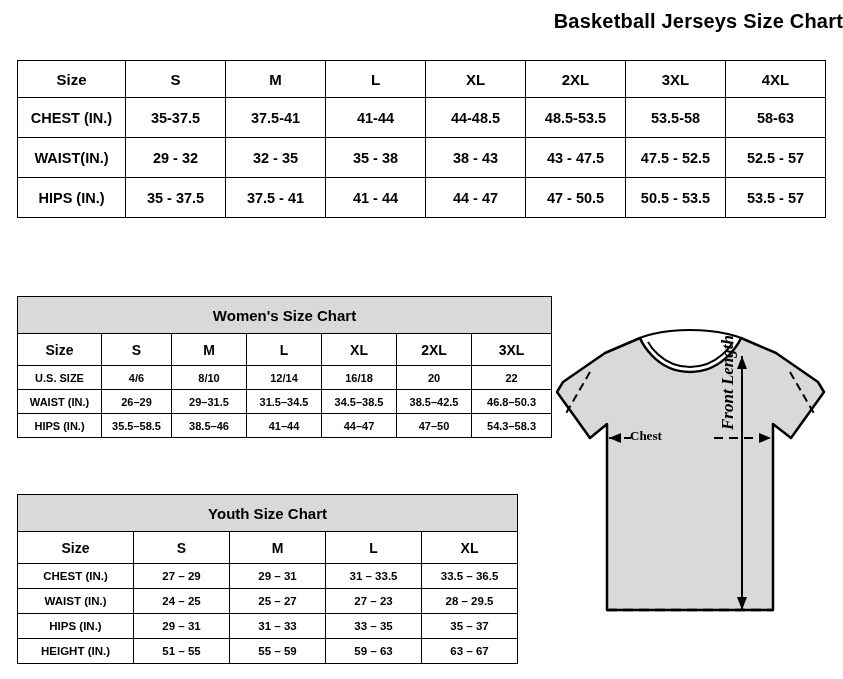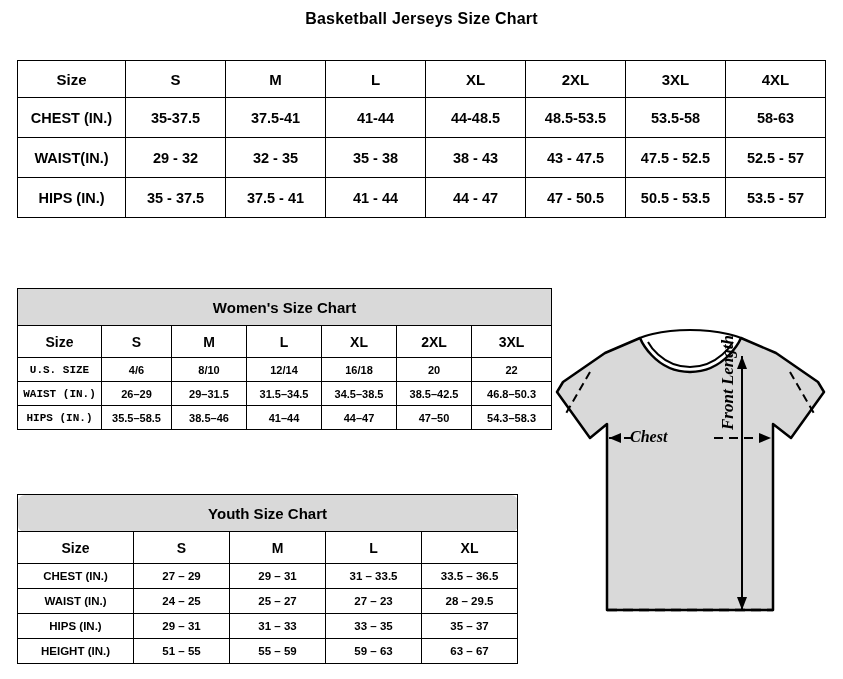--- a/index.html
+++ b/index.html
@@ -9,22 +9,22 @@
   }
   body {
     width: 843px;
     height: 679px;
     position: relative;
     font-family: "Liberation Sans", sans-serif;
     color: #000000;
     overflow: hidden;
   }
   .page-title {
-    text-align: center;
-    font-size: 16px;
+    text-align: right;
+    font-size: 20px;
     font-weight: bold;
     margin: 10px 0 0 0;
     letter-spacing: 0.2px;
   }
   table {
     border-collapse: collapse;
     table-layout: fixed;
   }
   table td, table th {
     border: 1px solid #000000;
@@ -47,55 +47,54 @@
     top: 60px;
     width: 808px;
   }
   #mens-table .hdr td { height: 36px; font-size: 15px; }
   #mens-table .row td { height: 39px; font-size: 14.5px; }
   #mens-table .rowlabel { font-size: 14px; }
   
   #womens-table {
     position: absolute;
     left: 17px;
-    top: 288px;
+    top: 296px;
     width: 534px;
   }
   #womens-table .caption-cell { font-size: 15px; height: 36px; }
   #womens-table .hdr td { height: 31px; font-size: 14px; }
   #womens-table .row td { height: 23px; font-size: 11px; }
-  #womens-table .rowlabel { font-size: 11px; font-family: Liberation Mono, monospace; }
+  #womens-table .rowlabel { font-size: 11px; }
   
   #youth-table {
     position: absolute;
     left: 17px;
     top: 494px;
     width: 500px;
   }
-  #youth-table .caption-cell { font-size: 15px; height: 36px; border-radius: 7px; }
+  #youth-table .caption-cell { font-size: 15px; height: 36px; }
   #youth-table .hdr td { height: 31px; font-size: 14px; }
   #youth-table .row td { height: 24px; font-size: 11.5px; }
   #youth-table .rowlabel { font-size: 11.5px; }
 
   .shirt-figure {
     position: absolute;
     left: 545px;
     top: 320px;
     width: 290px;
     height: 330px;
   }
   .shirt-figure svg { display: block; }
   .chest-label {
     position: absolute;
     left: 630px;
     top: 428px;
     font-family: "Liberation Serif", serif;
-    font-style: italic;
-    font-weight: bold;
-    font-size: 16px;
+    font-weight: bold;
+    font-size: 13px;
   }
   .front-length-label {
     position: absolute;
     left: 718px;
     top: 430px;
     font-family: "Liberation Serif", serif;
     font-style: italic;
     font-weight: bold;
     font-size: 17px;
     transform: rotate(-90deg);

